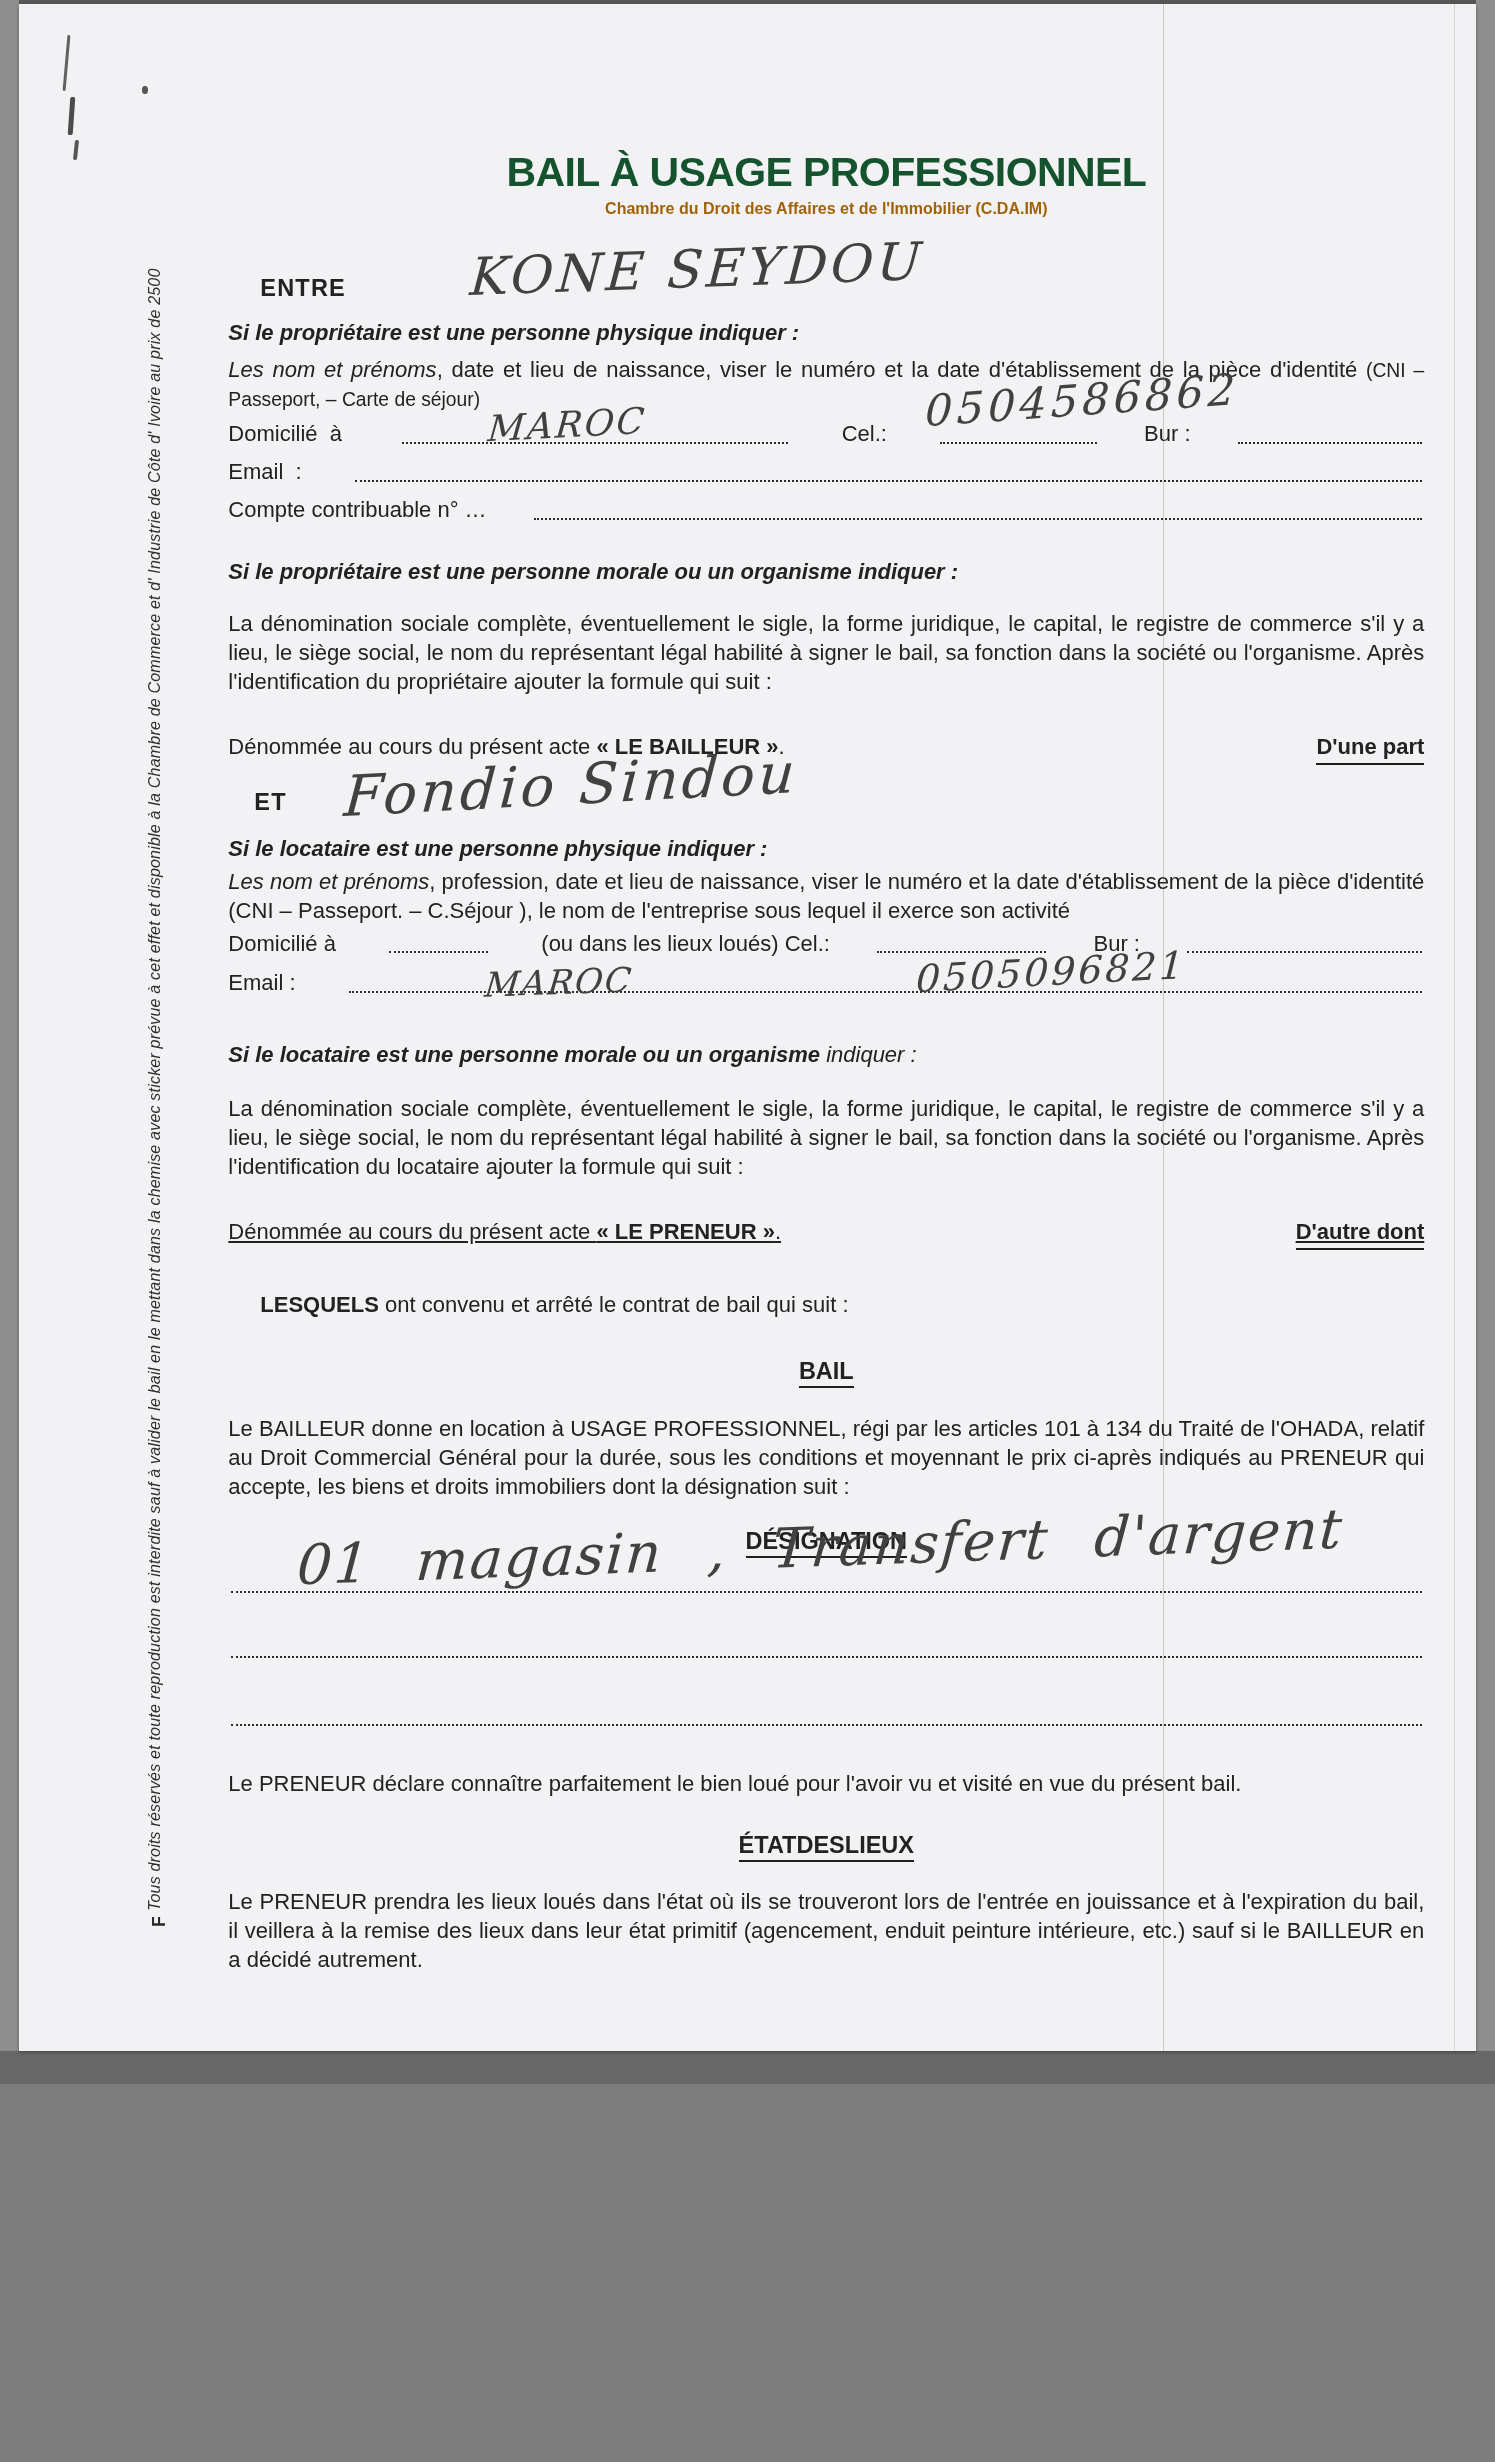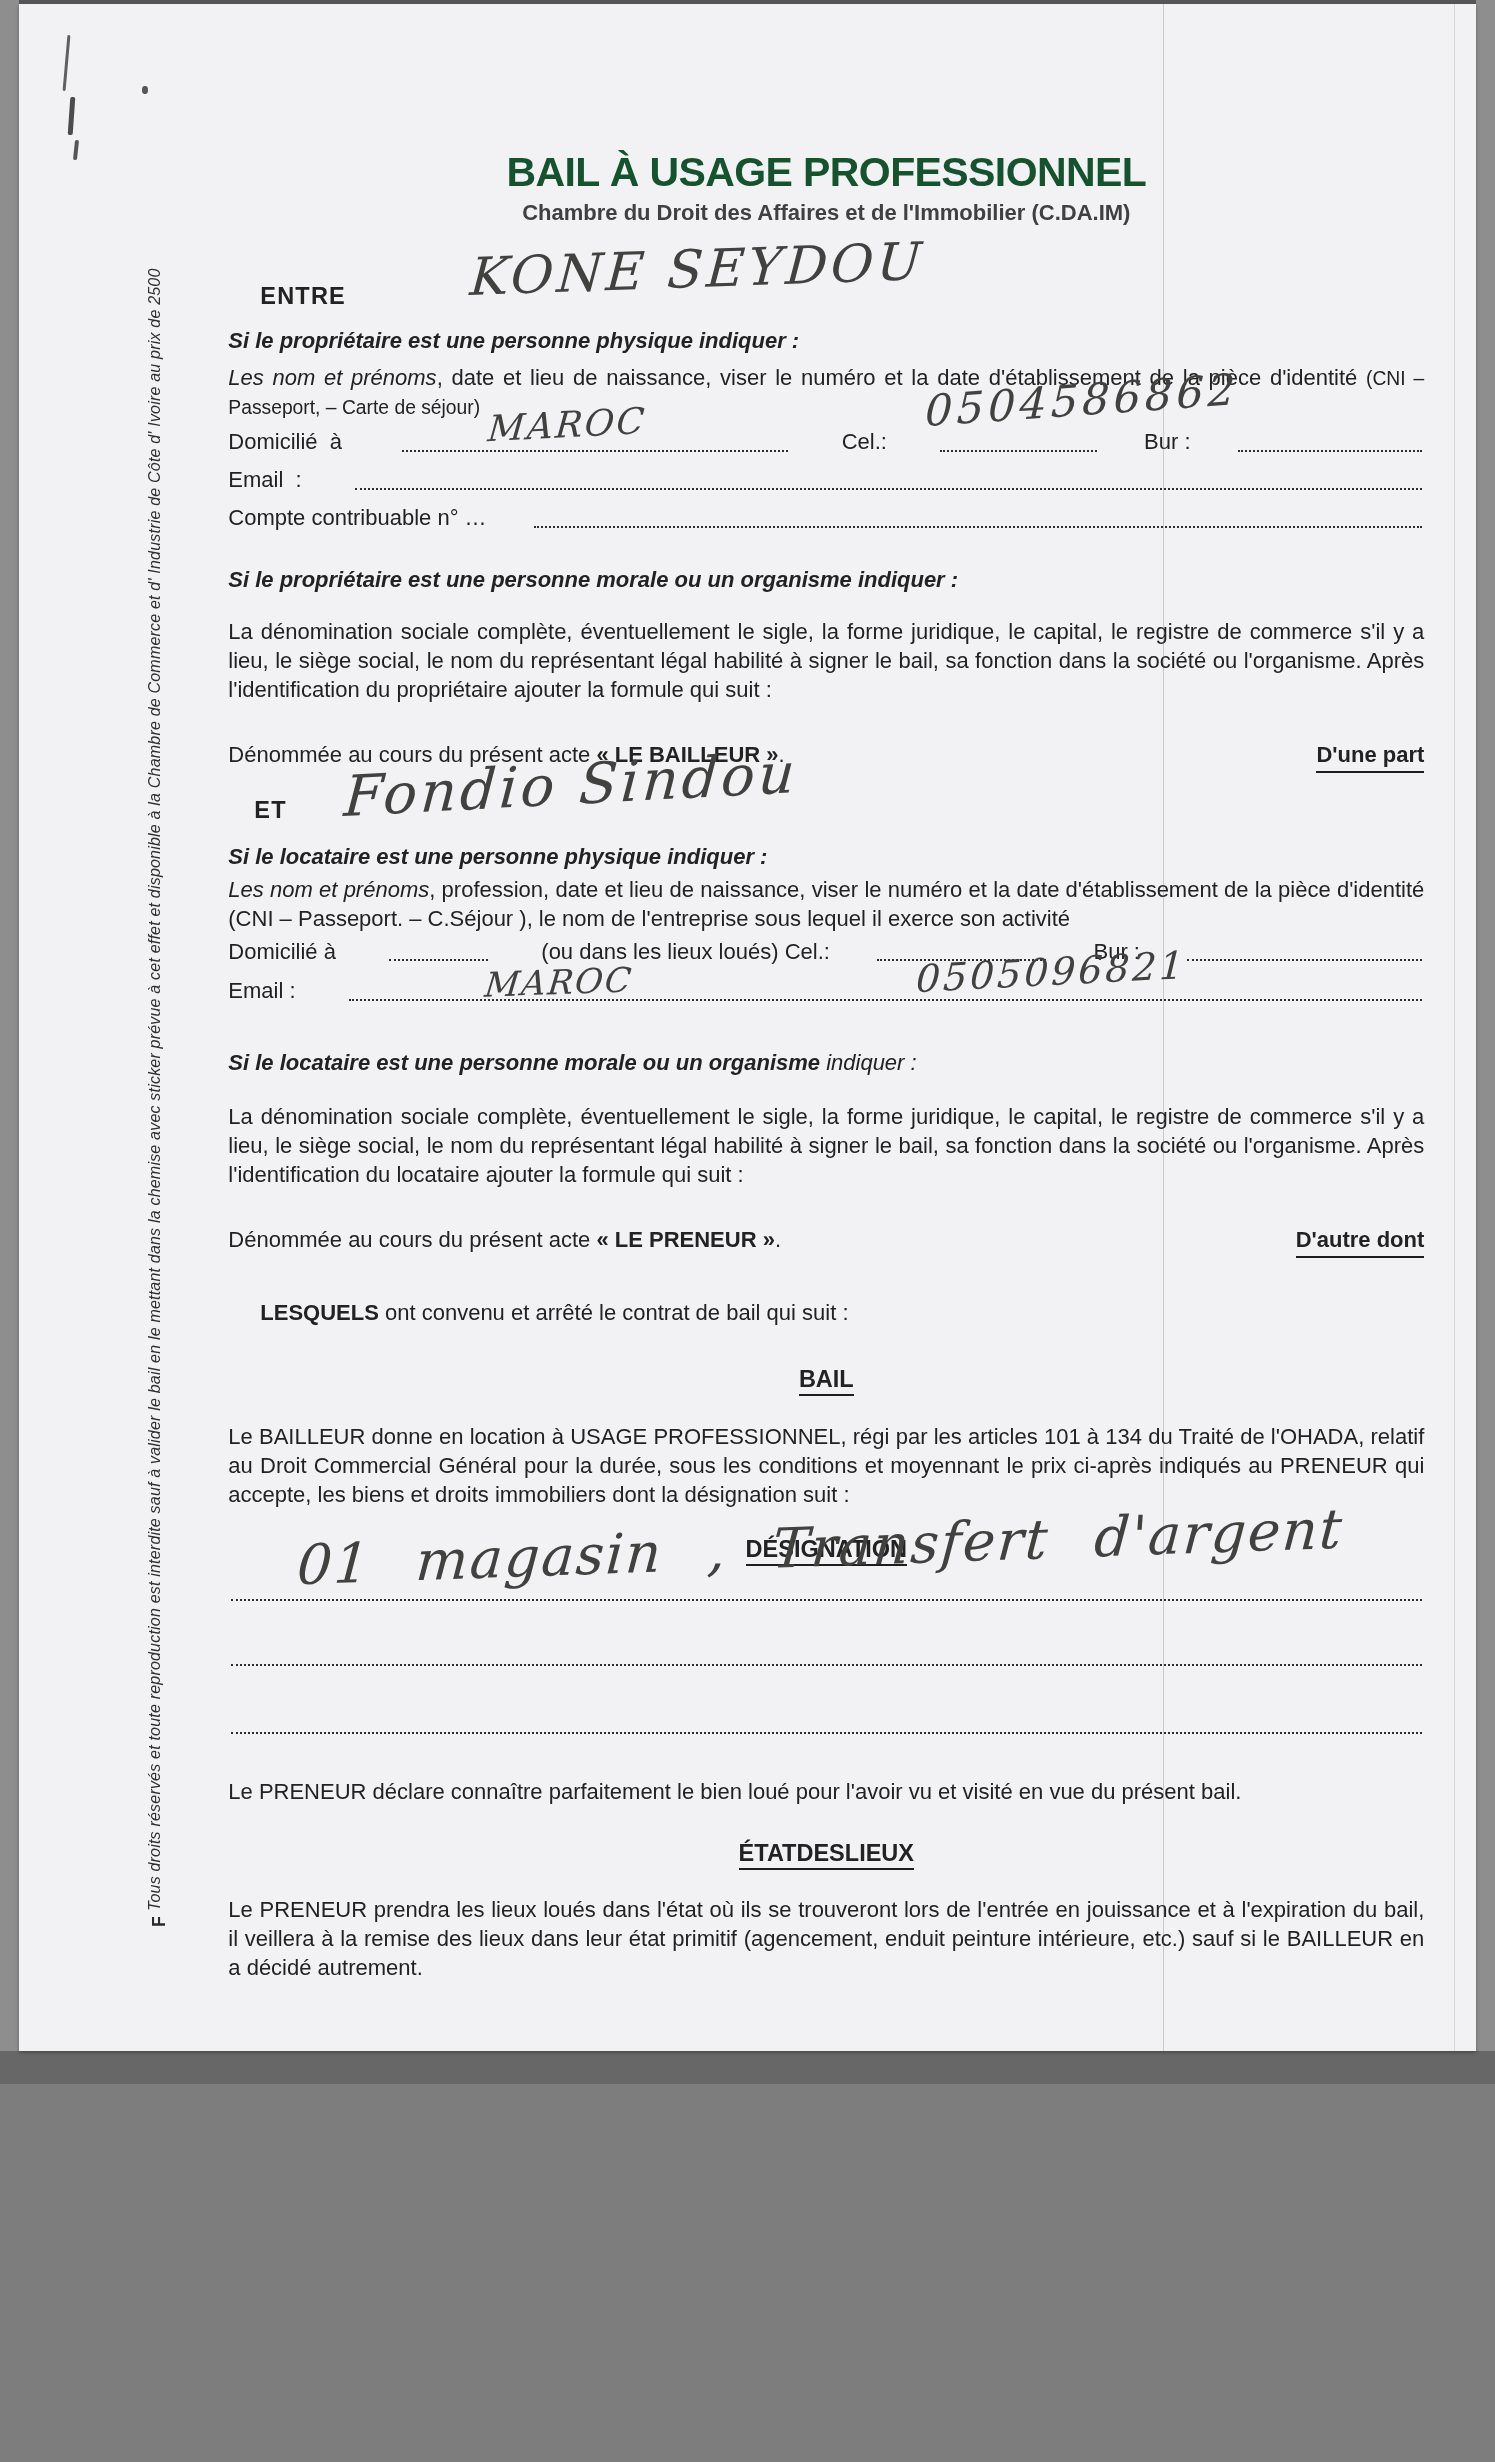--- a/index.html
+++ b/index.html
@@ -44,21 +44,21 @@
     position:absolute;left:135px;top:1907px;
     transform:rotate(-90deg);
     font-size:17.6px;font-weight:bold;color:#2a2a2a;
   }
 
   
   .title{
     text-align:center;font-weight:bold;font-size:41px;letter-spacing:-0.6px;
     color:#14532d;line-height:1.05;
   }
-  .subtitle{text-align:center;font-weight:bold;font-size:22px;margin-top:5.9px;color:#404040;}
+  .subtitle{text-align:center;font-weight:bold;font-size:16px;margin-top:5.9px;color:#a16207;}
   .body-txt{font-size:22px;line-height:1.32;text-align:justify;}
   .sec-head{
     text-align:left;font-weight:bold;font-style:italic;font-size:22px;margin:0;
   }
   .sec-head .light{font-weight:normal;}
   .row-flex{display:flex;align-items:flex-end;font-size:22px;line-height:1.3;gap:45px;}
   .row-flex .lbl{flex:0 0 auto;white-space:pre;}
   .dots{border-bottom:2.3px dotted #2c2c2c;height:5.9px;margin:0 2.3px 4.7px 2.3px;}
   .center-head{
     text-align:center;font-weight:bold;font-size:23.5px;
@@ -96,21 +96,21 @@
   .mt-omoralp{margin-top:24.6px;}
   .mt-bailleur{margin-top:36px;}
   .mt-et{margin-top:24.6px;}
   .et-row{font-size:23.5px;font-weight:bold;letter-spacing:1.2px;margin-left:26px;}
   .mt-tphys{margin-top:20px;}
   .mt-tintro{margin-top:4.7px;}
   .mt-tdom{margin-top:4.7px;}
   .mt-temail{margin-top:10.6px;}
   .mt-tmoral{margin-top:45px;}
   .mt-tmoralp{margin-top:26px;}
-  .mt-preneur{margin-top:36px;}
+  .mt-preneur{margin-top:36px;text-decoration:underline;}
   .mt-lesquels{margin-top:40px;margin-left:32px;}
   .mt-bail{margin-top:39px;}
   .mt-bailp{margin-top:29px;}
   .mt-desig{margin-top:27px;}
   .dl1{margin-top:30.5px;}
   .dl2{margin-top:52px;}
   .dl3{margin-top:56px;}
   .mt-declare{margin-top:38px;}
   .mt-etat{margin-top:34px;}
   .mt-etatp{margin-top:28px;}

